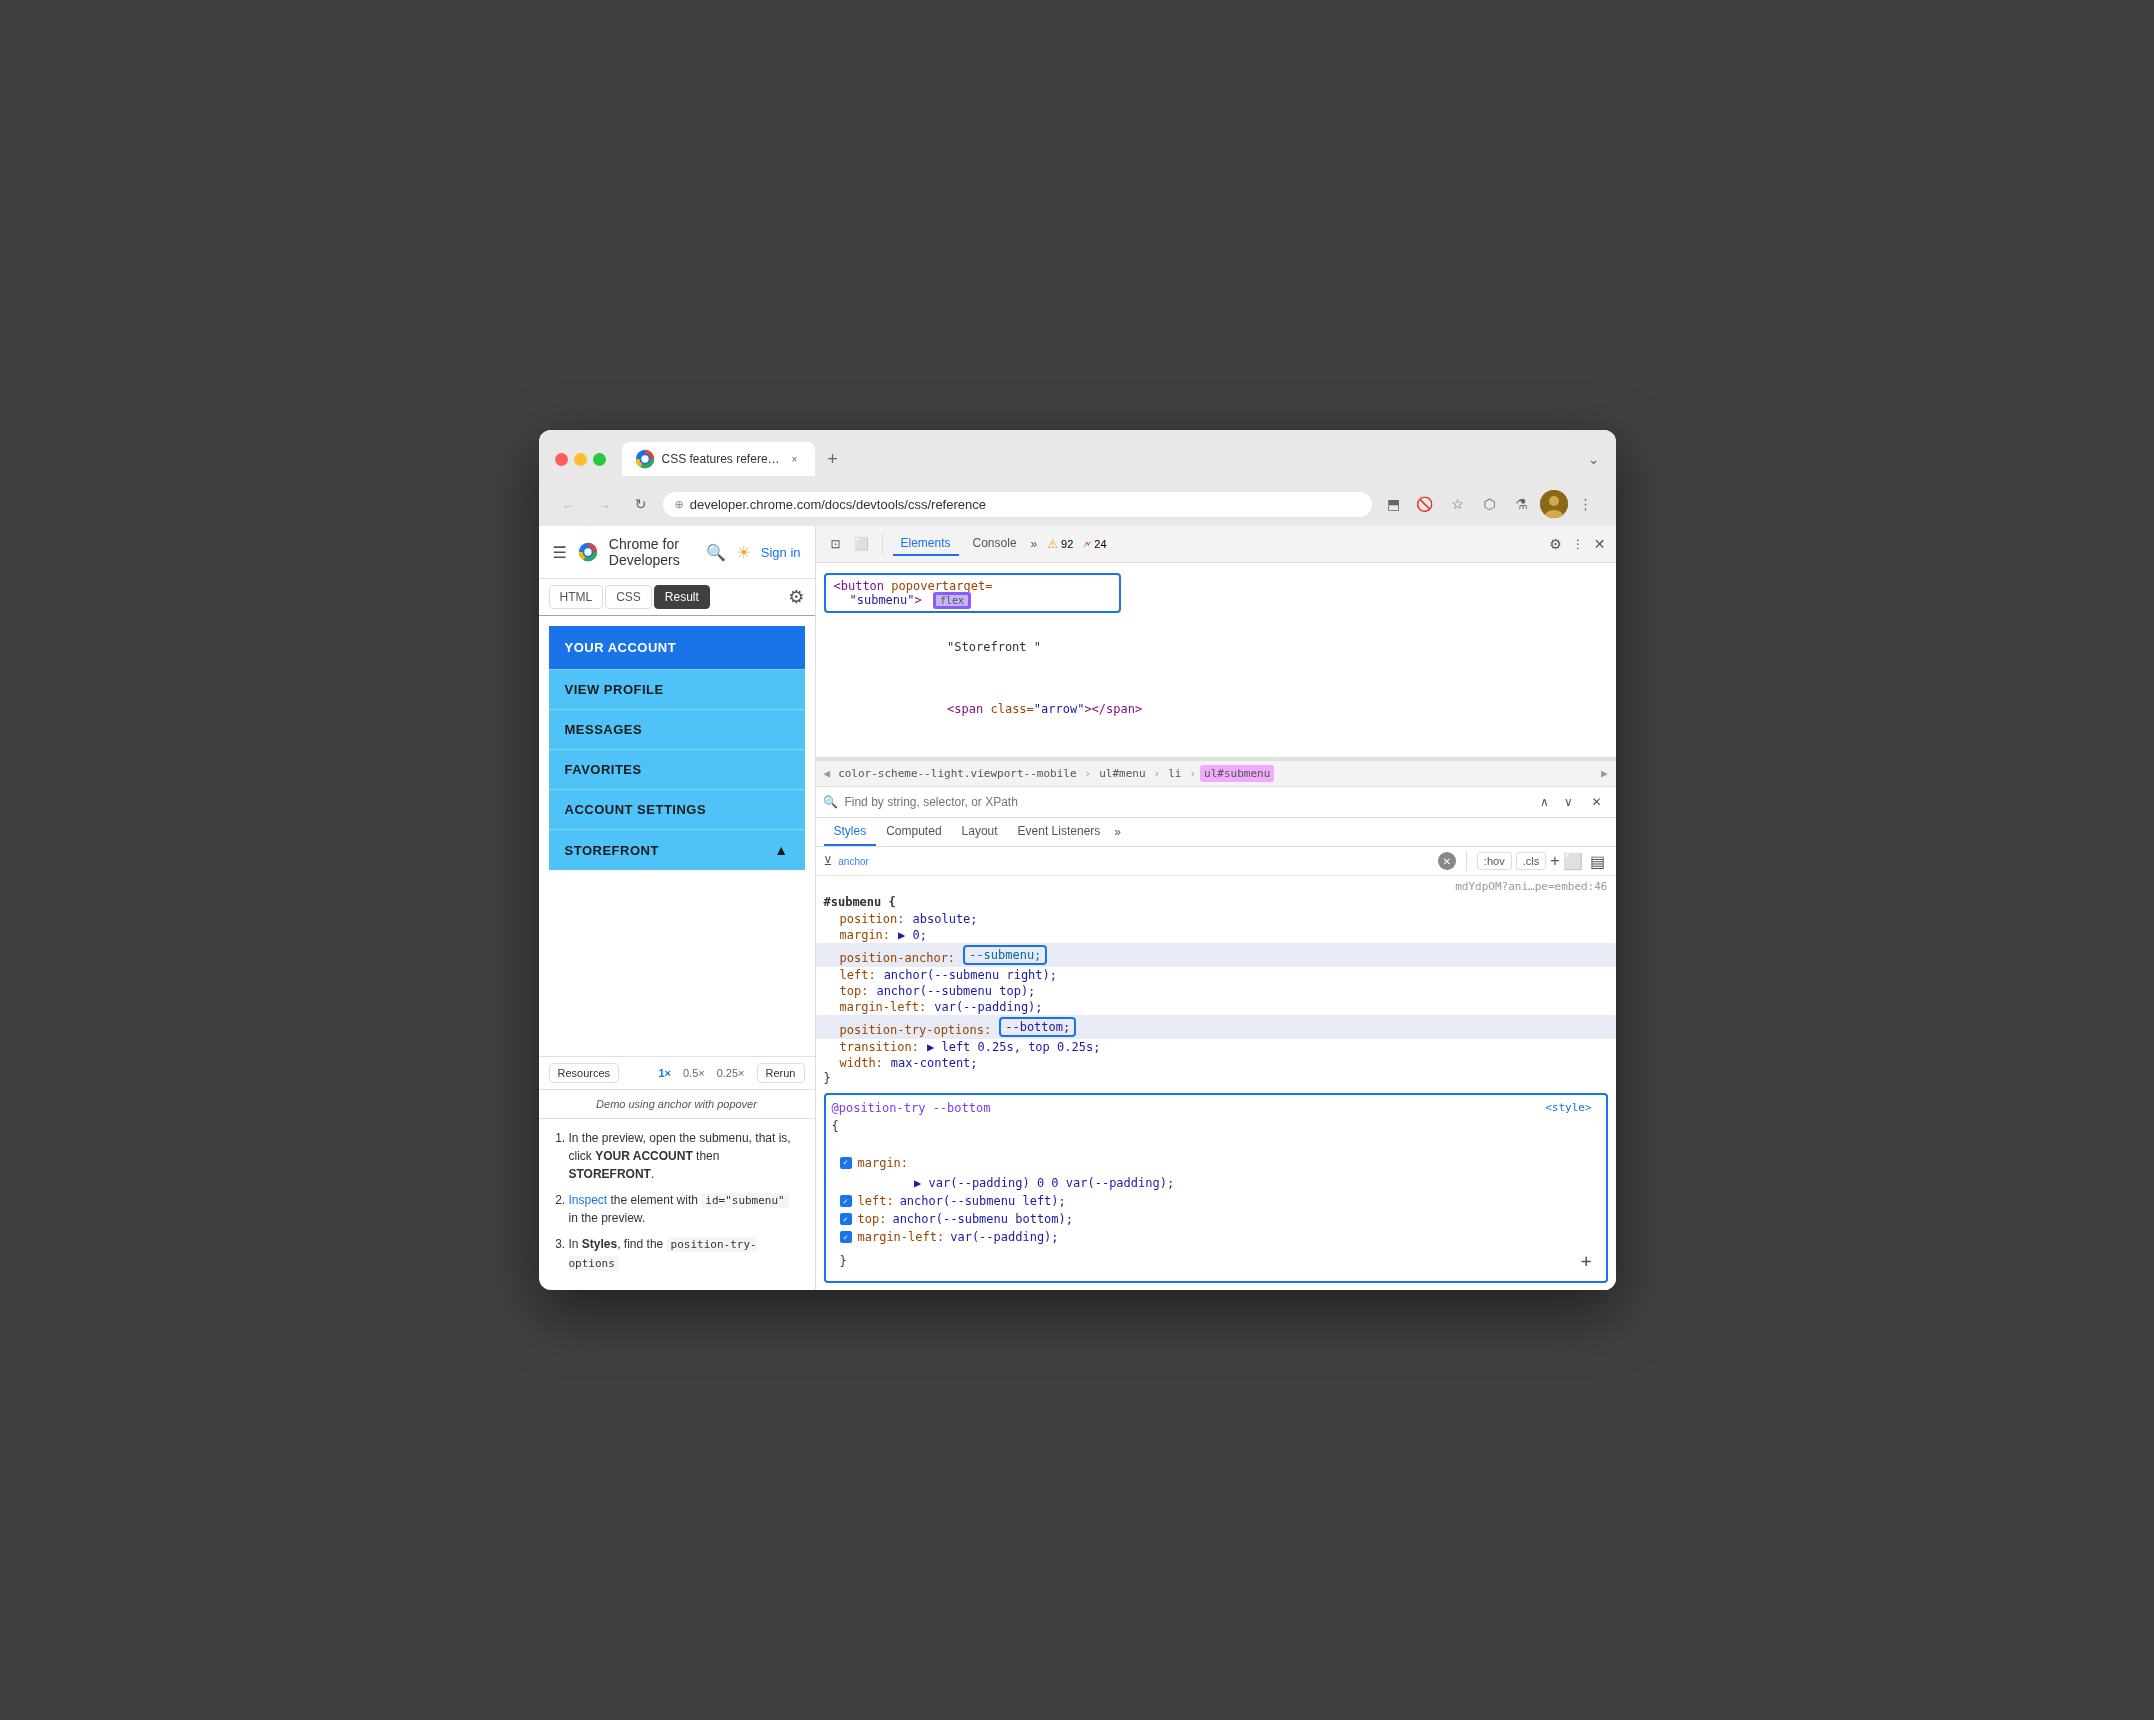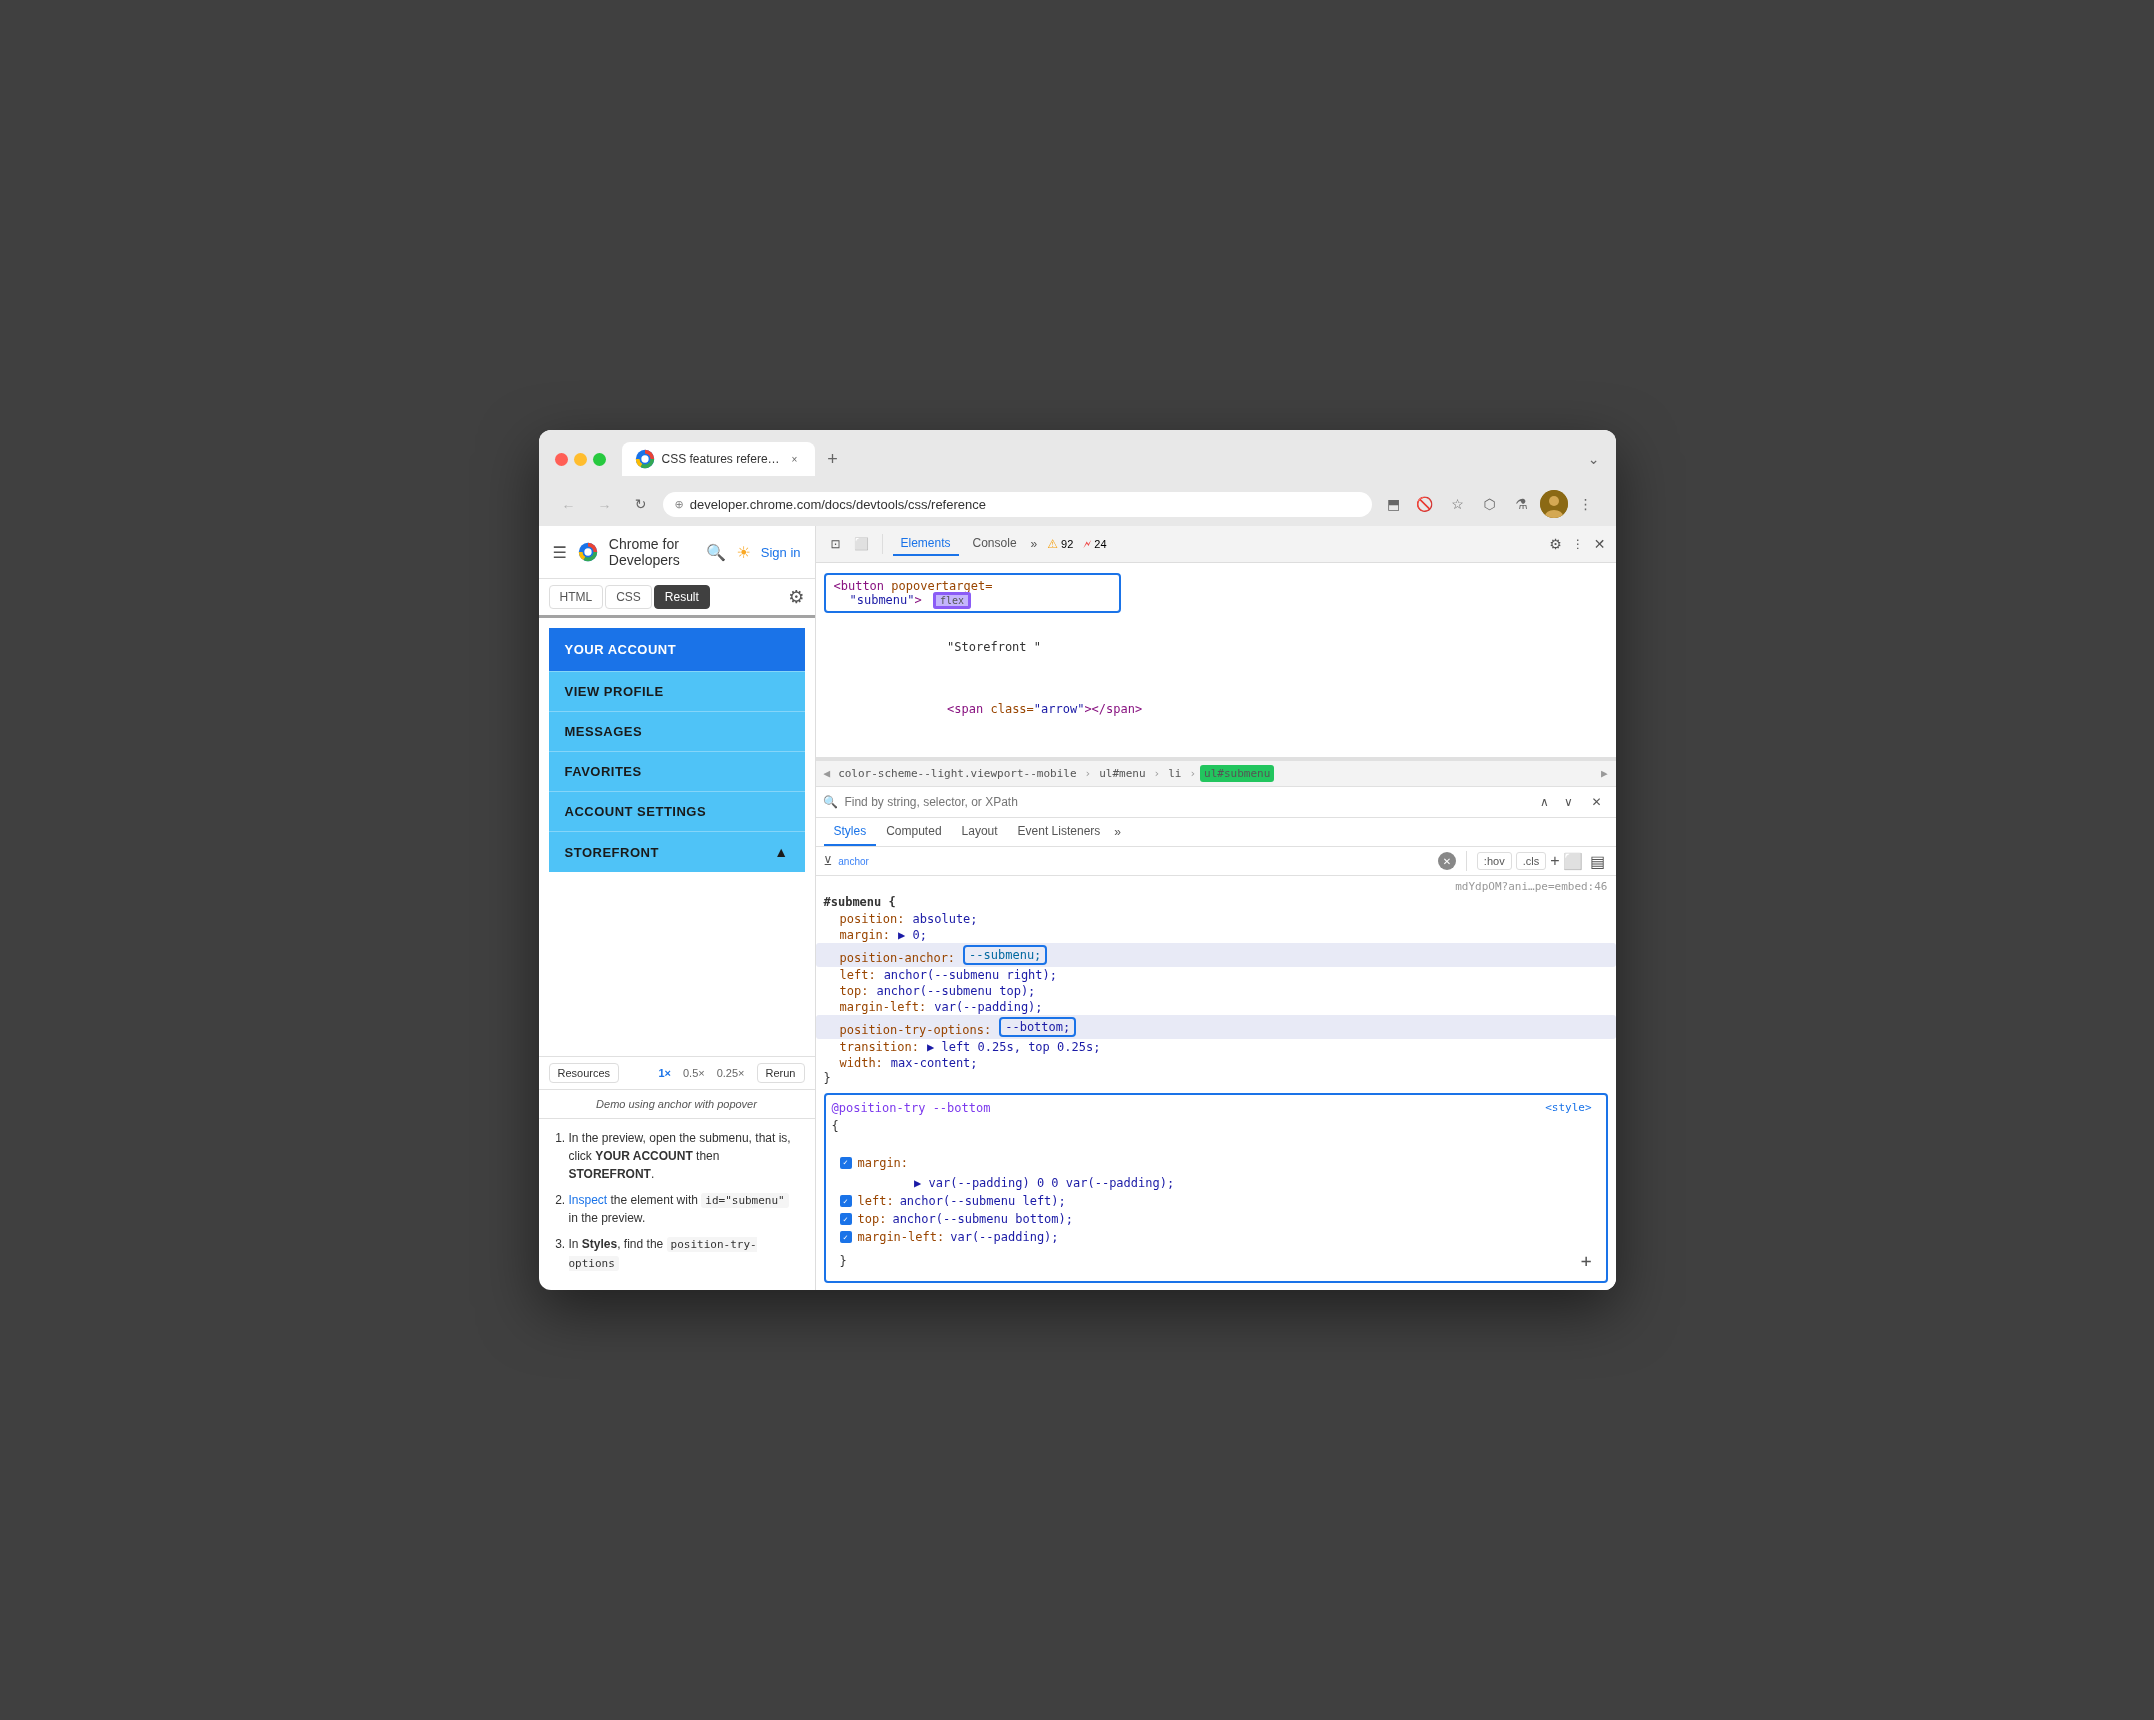--- a/index.html
+++ b/index.html
@@ -191,21 +191,21 @@
       font-size: 13px;
       font-weight: 500;
       cursor: pointer;
     }
     
     .code-tabs {
       display: flex;
       align-items: center;
       gap: 2px;
       padding: 6px 10px;
-      border-bottom: 3px solid #a3a3a3;
+      border-bottom: 1px solid #a3a3a3;
     }
     .code-tab {
       padding: 4px 10px;
       border-radius: 4px;
       font-size: 12px;
       color: #555;
       cursor: pointer;
       border: 1px solid transparent;
     }
     .code-tab.active {
@@ -797,21 +797,21 @@
         </div>
 
         <div class="breadcrumbs">
           <span class="bc-sep">◀</span>
           <span class="bc-item">color-scheme--light.viewport--mobile</span>
           <span class="bc-sep">›</span>
           <span class="bc-item">ul#menu</span>
           <span class="bc-sep">›</span>
           <span class="bc-item">li</span>
           <span class="bc-sep">›</span>
-          <span class="bc-item" style="background:#22c55e;">ul#submenu</span>
+          <span class="bc-item" style="background:#f0abfc;">ul#submenu</span>
           <span class="bc-sep" style="margin-left:auto;">▶</span>
         </div>
 
         <div class="filter-bar">
           <span style="color:#555;font-size:12px;">🔍</span>
           <input class="filter-input" type="text" placeholder="Find by string, selector, or XPath" style="">
           <div class="filter-nav">
             <div class="filter-nav-btn">∧</div>
             <div class="filter-nav-btn">∨</div>
           </div>

